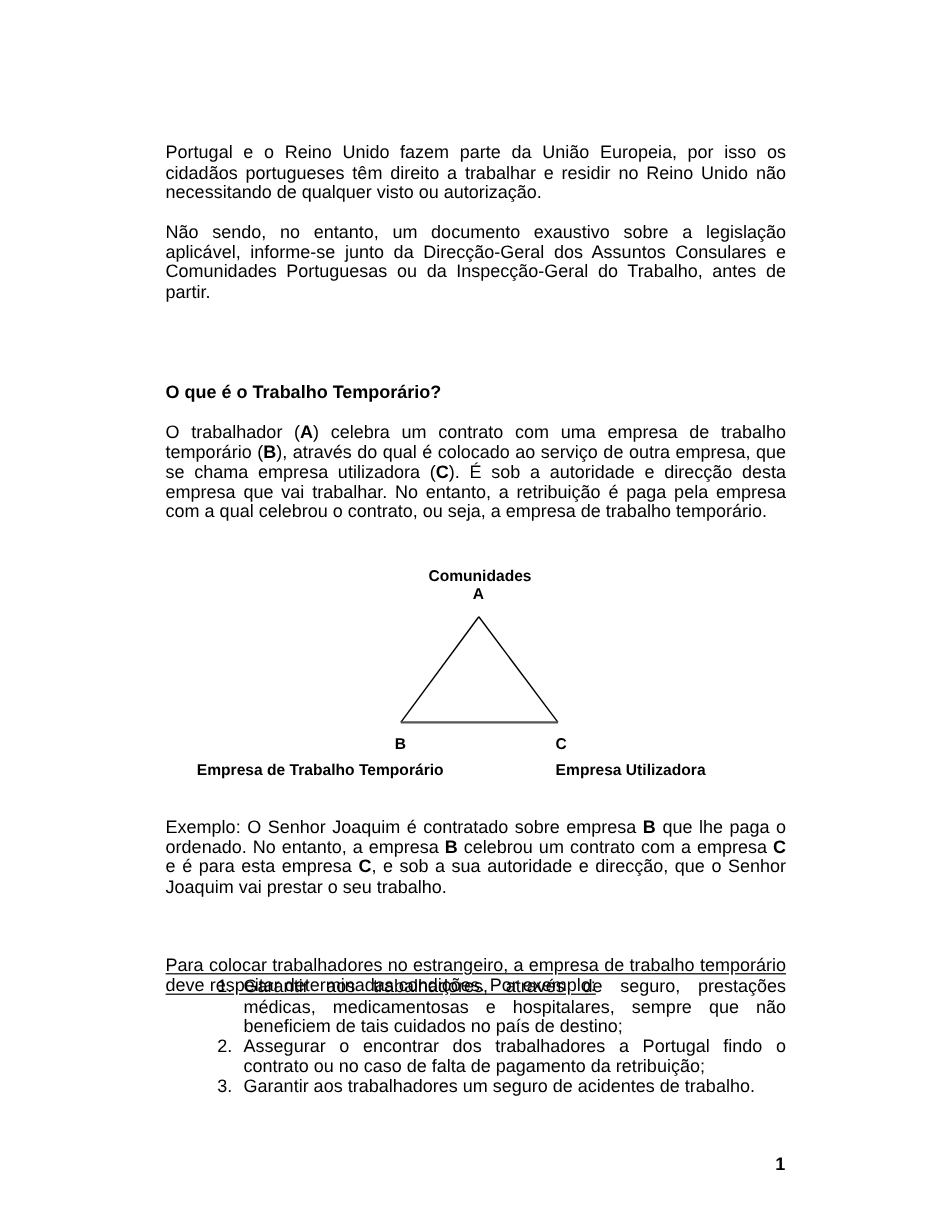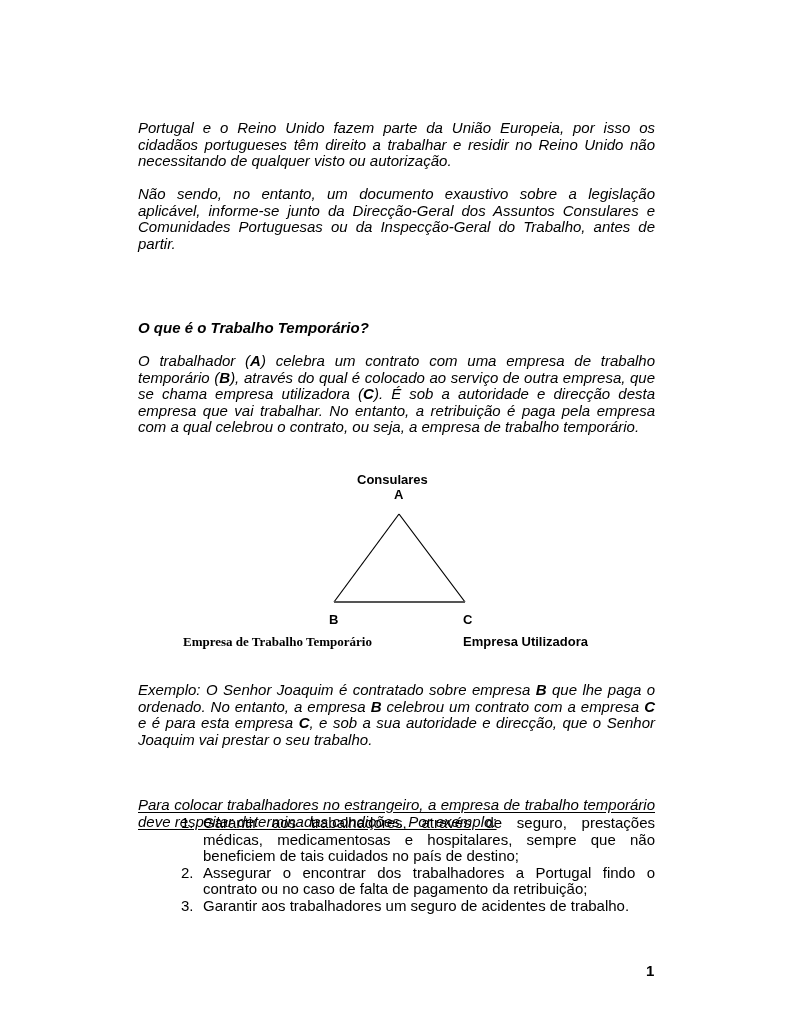--- a/index.html
+++ b/index.html
@@ -6,21 +6,21 @@
   body {
     width: 791px; height: 1024px; position: relative; overflow: hidden;
     font-family: "Liberation Sans", sans-serif; color: #000000;
   }
   .page { position: absolute; left: 0; top: 0; width: 791px; height: 1024px; background: #ffffff; }
   .block {
     position: absolute; left: 138px; width: 517px;
     font-size: 15px; line-height: 16.6px;
     text-align: justify;
   }
-  .block p { margin: 0; font-style: italic; }
+  .block p { margin: 0; }
   .heading { font-weight: bold; }
   b { font-weight: bold; }
   .underline { text-decoration: underline; text-underline-offset: 2px; }
   .diagram { position: absolute; left: 0; top: 0; width: 791px; height: 1024px; pointer-events: none; }
   .dlabel {
     position: absolute; font-size: 13px; font-weight: bold; line-height: 14px; white-space: nowrap;
   }
   .list { position: absolute; left: 181px; width: 474px; margin: 0; padding: 0; list-style: none;
           font-size: 15px; line-height: 16.6px; }
   .list li { position: relative; padding-left: 22px; text-align: justify; }
@@ -42,30 +42,30 @@
 
   <div class="block heading" style="top:320px;">
     <p>O que é o Trabalho Temporário?</p>
   </div>
 
   <div class="block" style="top:353px;">
     <p><span>O trabalhador (</span><b>A</b><span>) celebra um contrato com uma empresa de trabalho temporário (</span><b>B</b><span>), através do qual é colocado ao serviço de outra empresa, que se chama empresa utilizadora (</span><b>C</b><span>). É sob a autoridade e direcção desta empresa que vai trabalhar. No entanto, a retribuição é paga pela empresa com a qual celebrou o contrato, ou seja, a empresa de trabalho temporário.</span></p>
   </div>
 
   <div>
-    <div class="dlabel" style="left:357px; top:473px;">Consulares</div>
+    <div class="dlabel" style="left:357px; top:473px;">Comunidades</div>
     <div class="dlabel" style="left:394px; top:488px;">A</div>
     <svg class="diagram" width="791" height="1024">
       <line x1="399" y1="514" x2="334" y2="602" stroke="#000000" stroke-width="1.2"></line>
       <line x1="399" y1="514" x2="465" y2="602" stroke="#000000" stroke-width="1.2"></line>
       <line x1="334" y1="602" x2="465" y2="602" stroke="#555555" stroke-width="1.8"></line>
     </svg>
     <div class="dlabel" style="left:329px; top:613px;">B</div>
     <div class="dlabel" style="left:463px; top:613px;">C</div>
-    <div class="dlabel" style="left:183px; top:635px;font-family:Liberation Serif, serif;">Empresa de Trabalho Temporário</div>
+    <div class="dlabel" style="left:164px; top:635px;">Empresa de Trabalho Temporário</div>
     <div class="dlabel" style="left:463px; top:635px;">Empresa Utilizadora</div>
   </div>
 
   <div class="block" style="top:682px;">
     <p><span>Exemplo: O Senhor Joaquim é contratado sobre empresa </span><b>B</b><span> que lhe paga o ordenado. No entanto, a empresa </span><b>B</b><span> celebrou um contrato com a empresa </span><b>C</b><span> e é para esta empresa </span><b>C</b><span>, e sob a sua autoridade e direcção, que o Senhor Joaquim vai prestar o seu trabalho.</span></p>
   </div>
 
   <div class="block" style="top:765px;margin-top:32px;">
     <p class="underline">Para colocar trabalhadores no estrangeiro, a empresa de trabalho temporário deve respeitar determinadas condições. Por exemplo:</p>
   </div>

